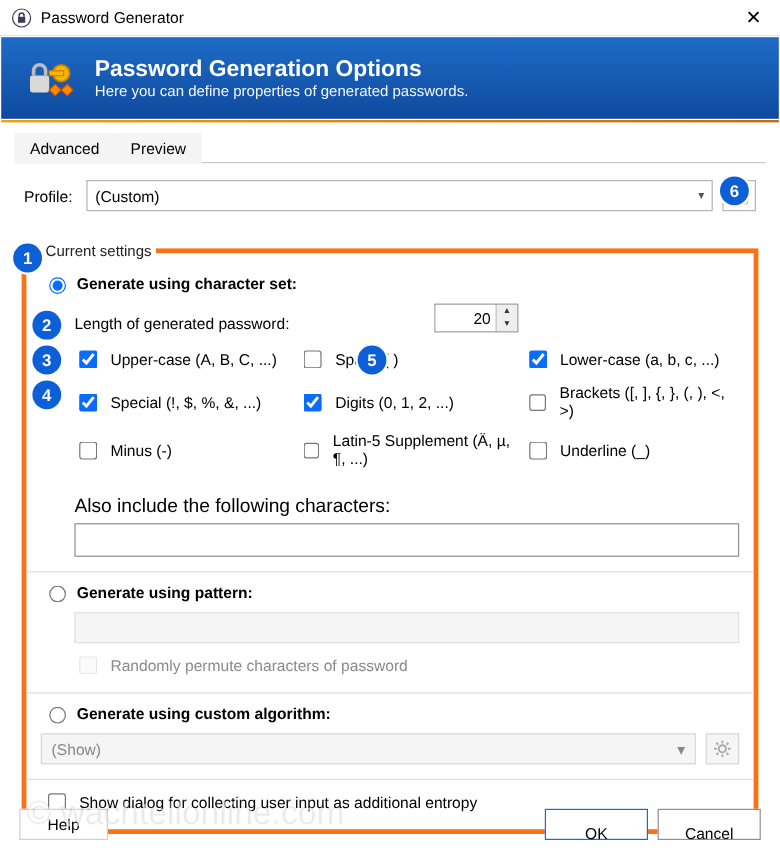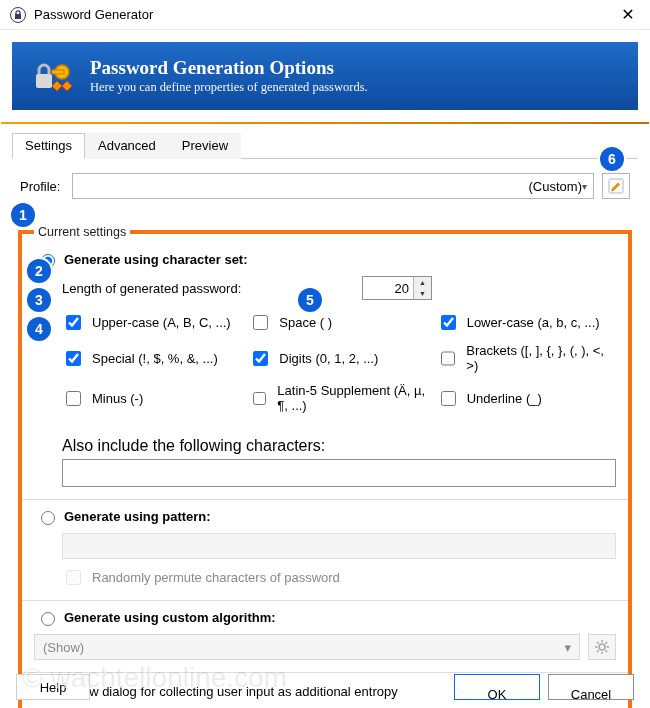--- a/index.html
+++ b/index.html
@@ -34,27 +34,26 @@
     color: #3a3a5a;
   }
   .titlebar .title { flex: 1; }
   .titlebar .close {
     font-size: 16px;
     width: 24px; text-align: center;
     cursor: default;
   }
   .banner {
     height: 68px;
-    margin: 12px;
+    margin: 1px;
     background: linear-gradient(180deg, #1f6bc7 0%, #0e4a9e 100%);
     color: #fff;
     display: flex;
     align-items: center;
     padding: 16px 18px;
-    font-family: Liberation Serif, serif;
   }
   .banner .key-icon {
     width: 48px; height: 48px;
     margin-right: 12px;
     position: relative;
   }
   .banner .key-icon svg { position: absolute; }
   .banner .heading { font-size: 19px; font-weight: bold; line-height: 1.2; }
   .banner .sub { font-size: 12.5px; opacity: 0.95; }
   .orange-strip { height: 2px; background: linear-gradient(90deg,#f7a000 0%,#c76b00 100%); margin: 0 1px; }
@@ -90,21 +89,21 @@
   }
   .profile-row label { margin-right: 4px; }
   .profile-select {
     flex: 1;
     height: 26px;
     border: 1px solid #b5b5b5;
     padding: 2px 6px;
     background: #fff;
     display: flex;
     align-items: center;
-    justify-content: flex-end;
+    justify-content: space-between;
   }
   .profile-select .chev { font-size: 10px; color: #555; }
   .edit-btn {
     width: 28px; height: 26px;
     border: 1px solid #b5b5b5;
     background: #fff;
     display: inline-flex;
     align-items: center;
     justify-content: center;
   }
@@ -128,21 +127,21 @@
     font-weight: bold;
     font-size: 13px;
   }
   .radio-row input[type=radio] { accent-color: #0a6cff; width: 14px; height: 14px; }
   .radio-row.dim { font-weight: bold; color: #000; }
 
   .indented { margin-left: 28px; }
 
   .len-row {
     display: flex;
-    align-items: center;
+    align-items: flex-end;
     margin-bottom: 12px;
   }
   .len-row .lbl { width: 300px; }
   .spinner {
     width: 70px; height: 24px;
     display: flex;
     border: 1px solid #8f8f8f;
   }
   .spinner input {
     flex: 1; border: none; text-align: right; padding: 0 4px; font: inherit;
@@ -316,21 +315,20 @@
   <div>
     <div class="heading">Password Generation Options</div>
     <div class="sub">Here you can define properties of generated passwords.</div>
   </div>
 </div>
 <div class="orange-strip"></div>
 
 <div class="body-area">
 
   <div class="tabs">
-    <div class="tab active">Settings</div>
     <div class="tab">Advanced</div>
     <div class="tab">Preview</div>
   </div>
 
   <div class="profile-row">
     <label>Profile:</label>
     <div class="profile-select">
       <span>(Custom)</span>
       <span class="chev">▾</span>
     </div>

